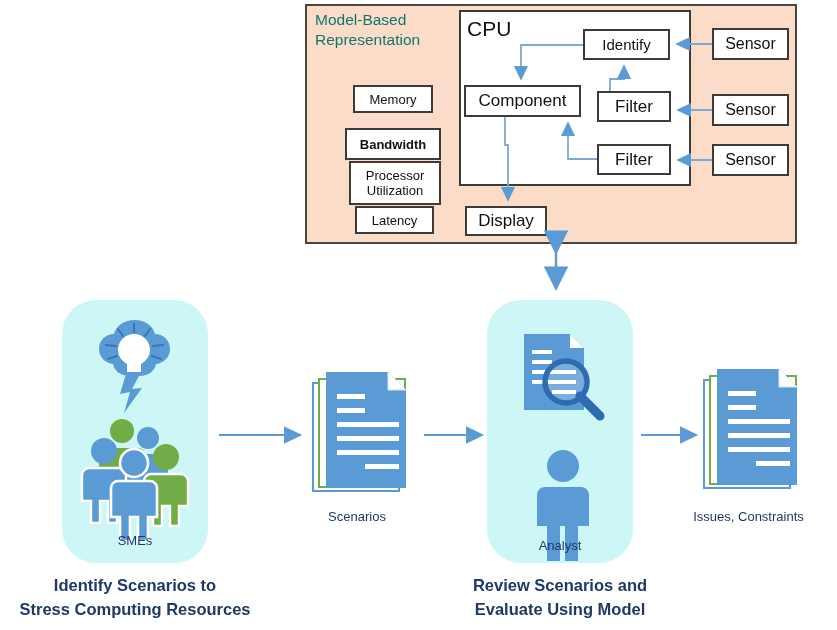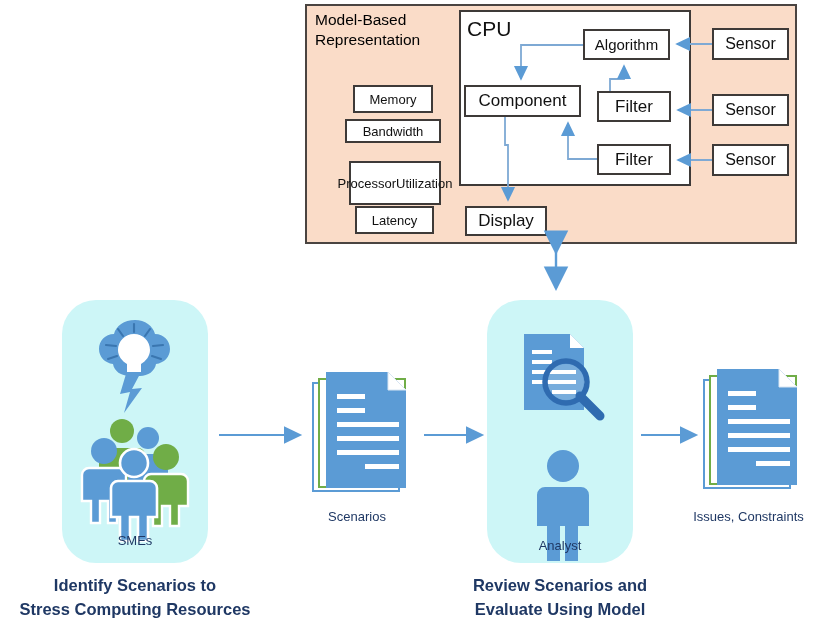--- a/index.html
+++ b/index.html
@@ -5,21 +5,21 @@
   html,body{margin:0;padding:0;background:#ffffff;}
   body{width:837px;height:630px;position:relative;overflow:hidden;
        font-family:"Liberation Sans","DejaVu Sans",sans-serif;}
 
   #stage{position:absolute;left:0;top:0;width:837px;height:630px;}
 
   
   .peach-panel{position:absolute;left:305px;top:4px;width:492px;height:240px;
       background:#fadcc8;border:2px solid #4a4441;box-sizing:border-box;}
   .mbr-title{position:absolute;left:315px;top:10px;width:150px;
-      font-size:15.5px;line-height:20px;color:#000000;}
+      font-size:15.5px;line-height:20px;color:#0f766e;}
 
   .wbox{position:absolute;background:#ffffff;border:2px solid #3e3a38;
       box-sizing:border-box;display:flex;align-items:center;justify-content:center;
       color:#111;text-align:center;}
 
   .metric{font-size:13px;}
   .metric.two{line-height:15px;font-size:13px;}
 
   
   .cpu-box{position:absolute;left:459px;top:10px;width:232px;height:176px;
@@ -45,36 +45,36 @@
   <div class="peach-panel"></div>
 
   <div class="mbr-title">
     <div>Model-Based</div>
     <div>Representation</div>
   </div>
 
   <div class="wbox metric" style="left:353px;top:85px;width:80px;height:28px;">
     <span>Memory</span>
   </div>
-  <div class="wbox metric" style="left:345px;top:119px;width:96px;height:24px;">
+  <div class="wbox metric" style="left:345px;top:128px;width:96px;height:32px;font-weight:bold;">
     <span>Bandwidth</span>
   </div>
-  <div class="wbox metric two" style="left:349px;top:161px;width:92px;height:44px;">
+  <div class="wbox metric two" style="left:349px;top:161px;width:92px;height:44px;flex-direction:column;">
     <span>Processor</span>
     <span>Utilization</span>
   </div>
   <div class="wbox metric" style="left:355px;top:206px;width:79px;height:28px;text-align:right;">
     <span>Latency</span>
   </div>
 
   <div class="cpu-box"></div>
   <div class="cpu-label">CPU</div>
 
   <div class="wbox" style="left:583px;top:29px;width:87px;height:31px;font-size:15px;">
-    <span>Algorithm</span>
+    <span>Identify</span>
   </div>
   <div class="wbox" style="left:464px;top:85px;width:117px;height:32px;font-size:17px;">
     <span>Component</span>
   </div>
   <div class="wbox" style="left:597px;top:91px;width:74px;height:31px;font-size:17px;">
     <span>Filter</span>
   </div>
   <div class="wbox" style="left:597px;top:144px;width:74px;height:31px;font-size:17px;">
     <span>Filter</span>
   </div>

